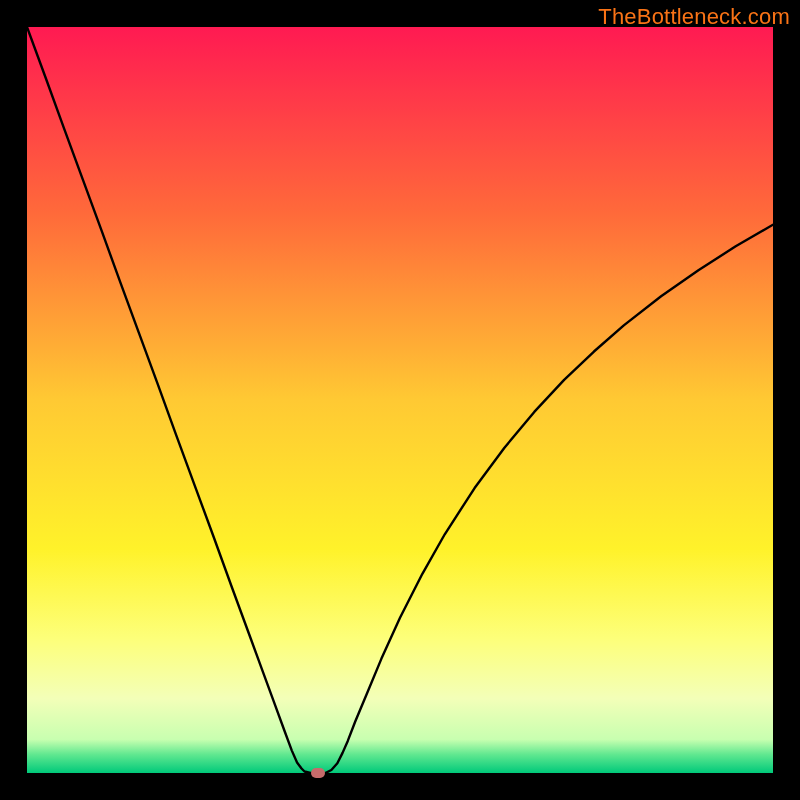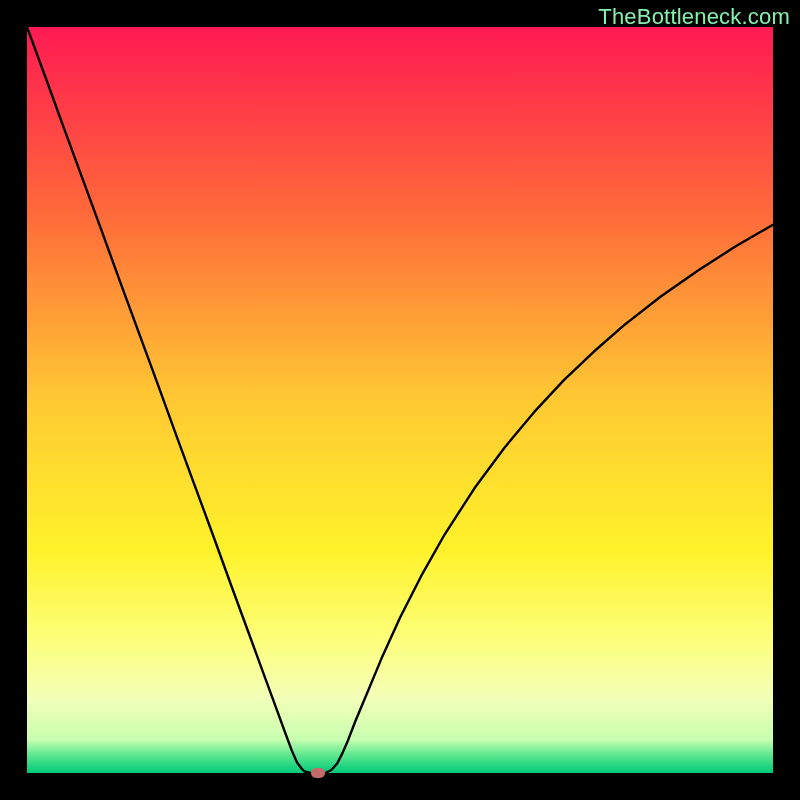--- a/index.html
+++ b/index.html
@@ -24,21 +24,21 @@
     top: 0;
     width: 746px;
     height: 746px;
   }
   .watermark {
     position: absolute;
     top: 4px;
     right: 10px;
     font-family: Arial, Helvetica, sans-serif;
     font-size: 22px;
-    color: #86efac;
+    color: #f97316;
     letter-spacing: 0.2px;
   }
   .marker {
     position: absolute;
     width: 14px;
     height: 10px;
     border-radius: 5px;
     background: #c66b6b;
     transform: translate(-50%, -50%);
   }

